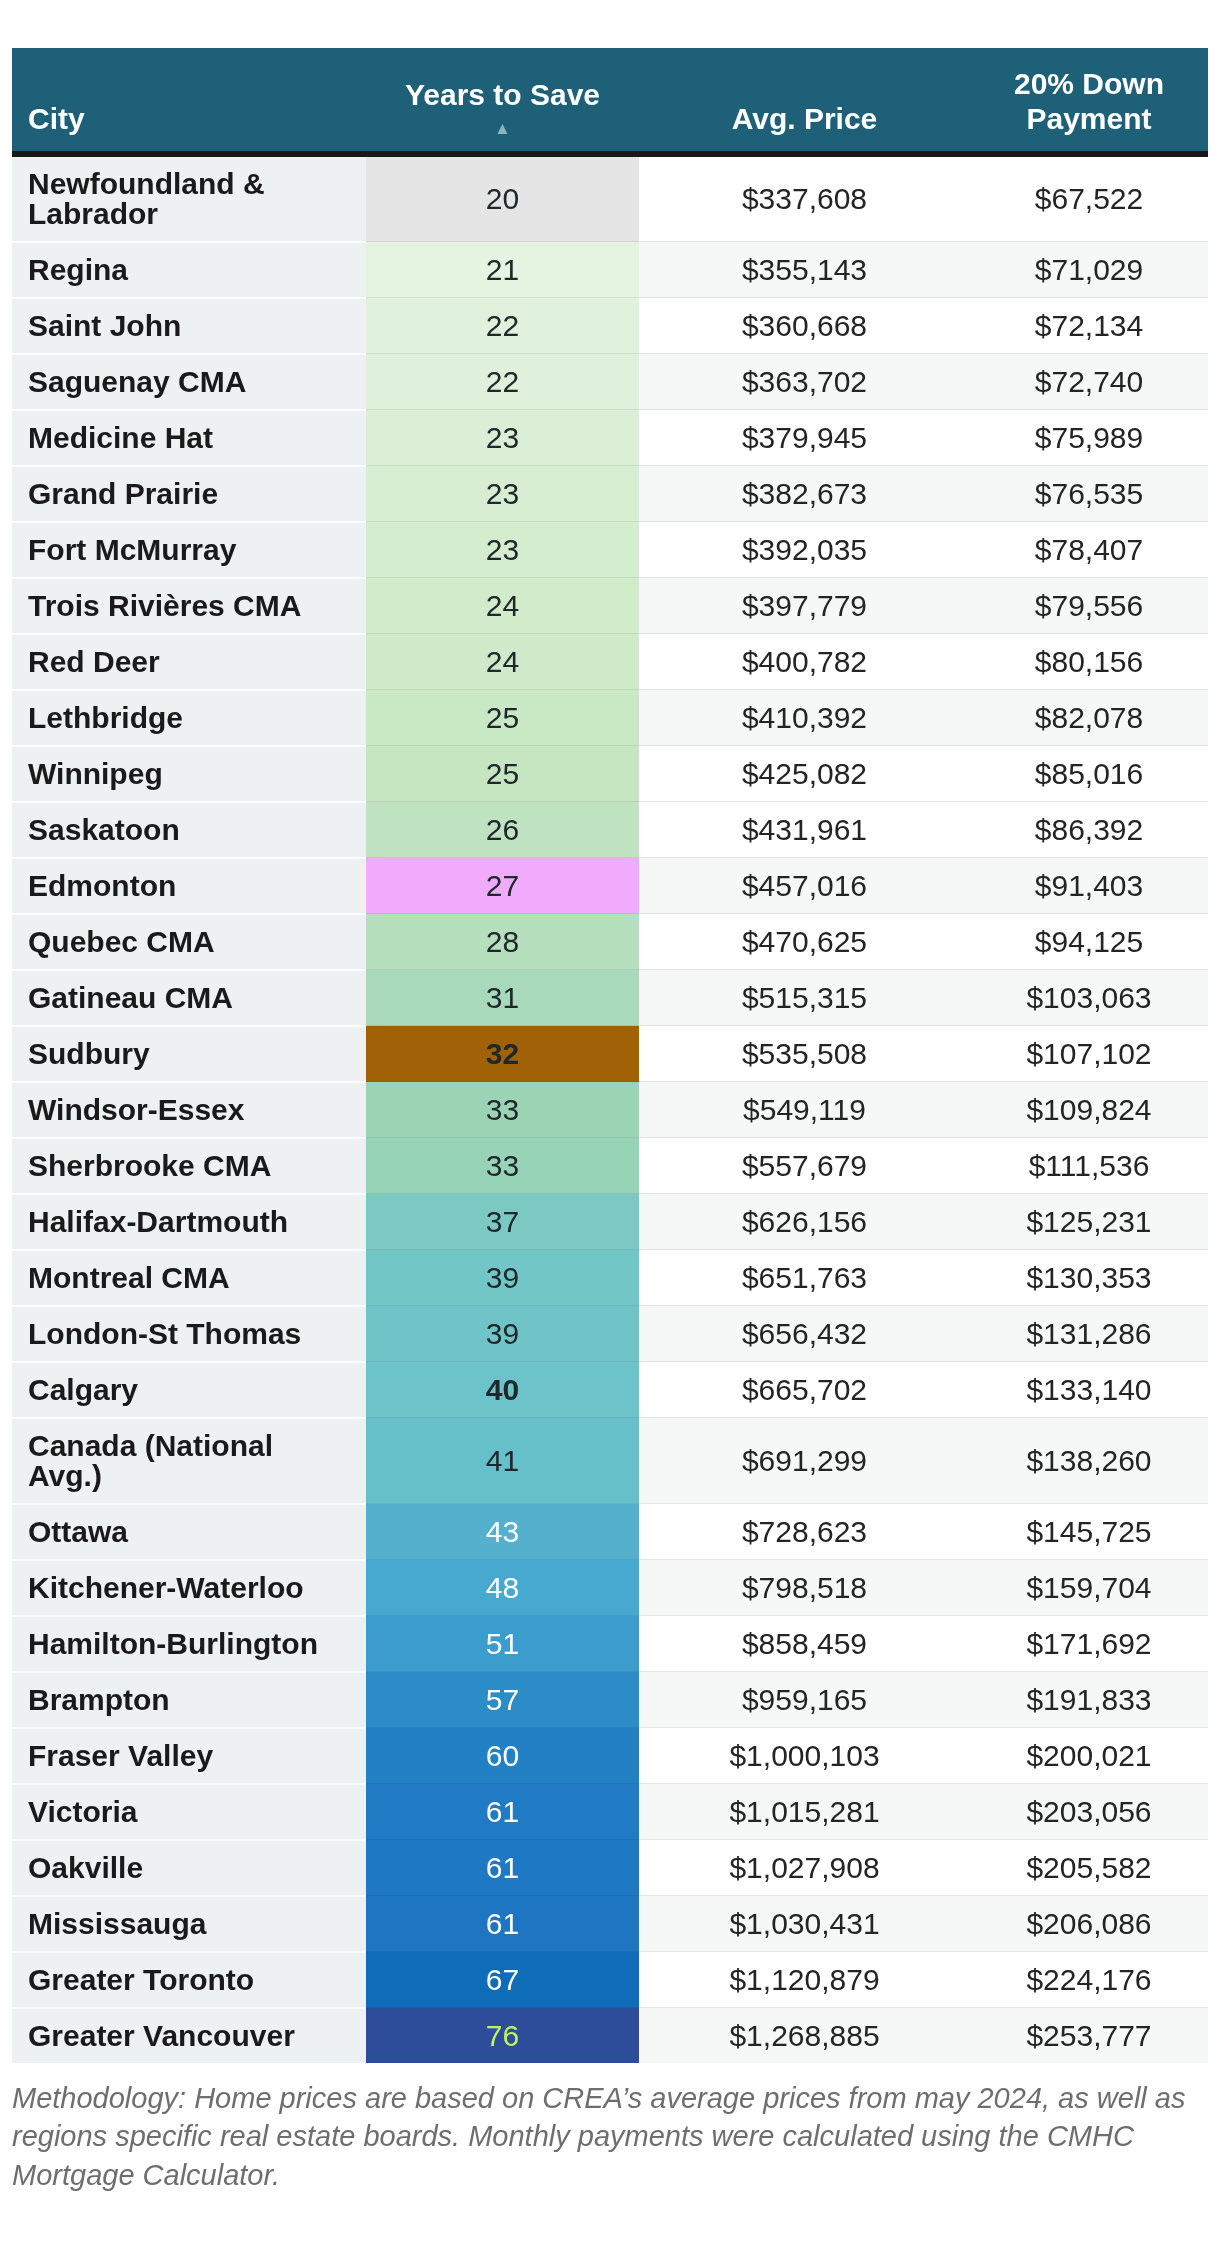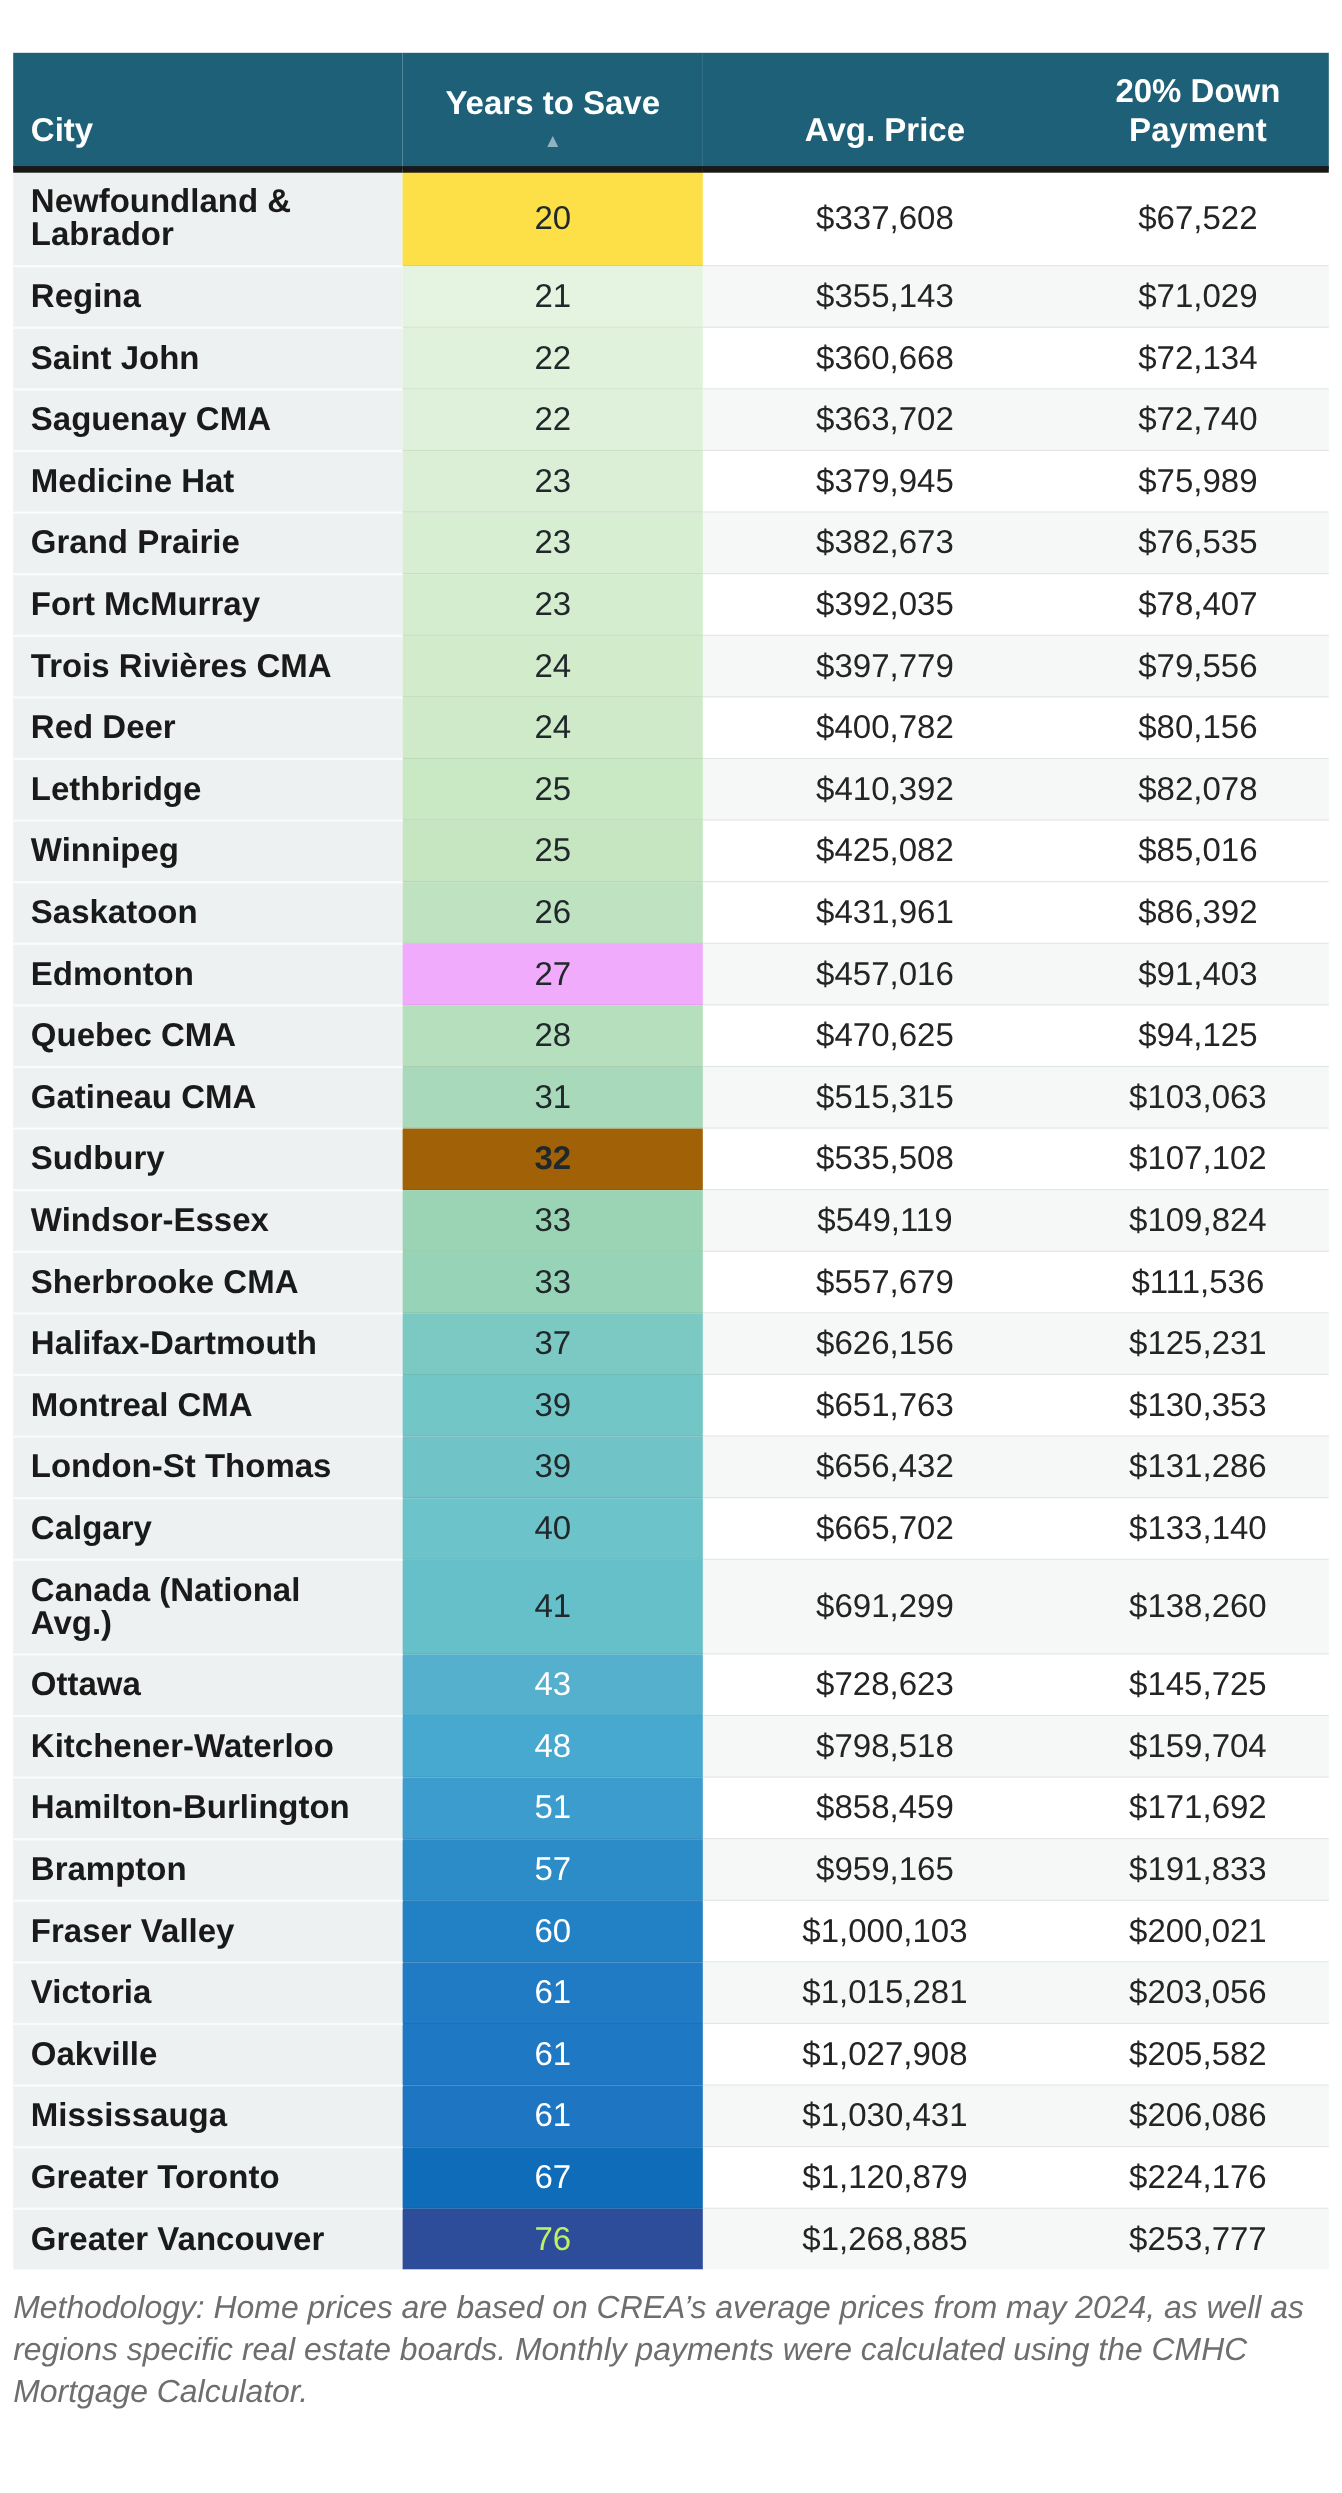--- a/index.html
+++ b/index.html
@@ -128,21 +128,21 @@
             <span class="sort-arrow">▲</span>
           </span>
         </th>
         <th class="h-price">Avg. Price</th>
         <th class="h-down">20% Down Payment</th>
       </tr>
     </thead>
     <tbody>
         <tr>
       <td class="cell-city">Newfoundland &amp; Labrador</td>
-      <td class="cell-years" style="background: #fde047;">20</td>
+      <td class="cell-years" style="background: #e5e5e5;">20</td>
       <td class="cell-price">$337,608</td>
       <td class="cell-down">$67,522</td>
     </tr>
         <tr class="stripe">
       <td class="cell-city">Regina</td>
       <td class="cell-years" style="background: rgb(229, 244, 224);">21</td>
       <td class="cell-price">$355,143</td>
       <td class="cell-down">$71,029</td>
     </tr>
         <tr>
@@ -254,21 +254,21 @@
       <td class="cell-down">$130,353</td>
     </tr>
         <tr class="stripe">
       <td class="cell-city">London-St Thomas</td>
       <td class="cell-years" style="background: rgb(112, 196, 199);">39</td>
       <td class="cell-price">$656,432</td>
       <td class="cell-down">$131,286</td>
     </tr>
         <tr>
       <td class="cell-city">Calgary</td>
-      <td class="cell-years" style="background: rgb(108, 195, 201);">40</td>
+      <td class="cell-years" style="background: rgb(108, 195, 201); font-weight: bold;">40</td>
       <td class="cell-price">$665,702</td>
       <td class="cell-down">$133,140</td>
     </tr>
         <tr class="stripe">
       <td class="cell-city">Canada (National Avg.)</td>
       <td class="cell-years" style="background: rgb(102, 192, 202);">41</td>
       <td class="cell-price">$691,299</td>
       <td class="cell-down">$138,260</td>
     </tr>
         <tr>

